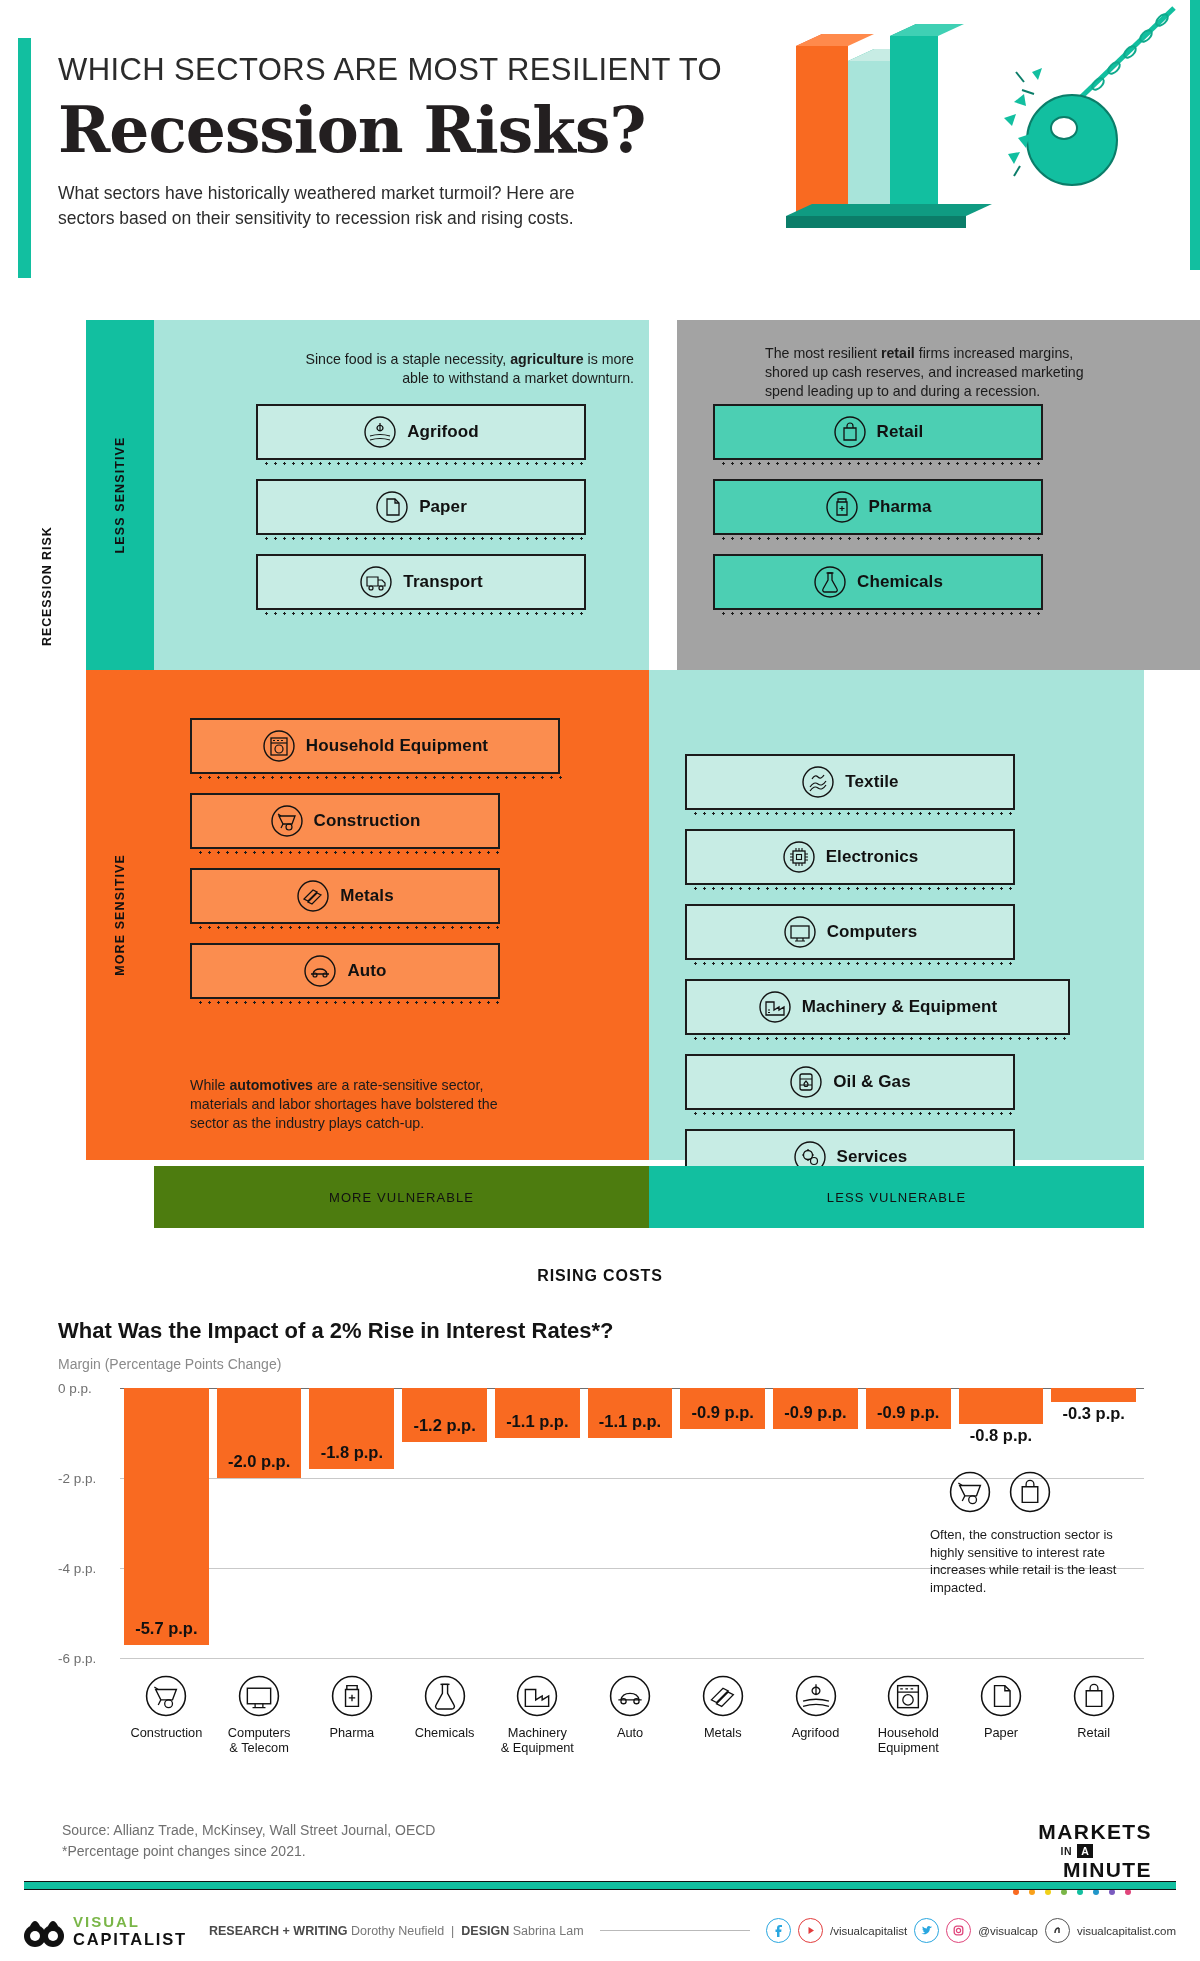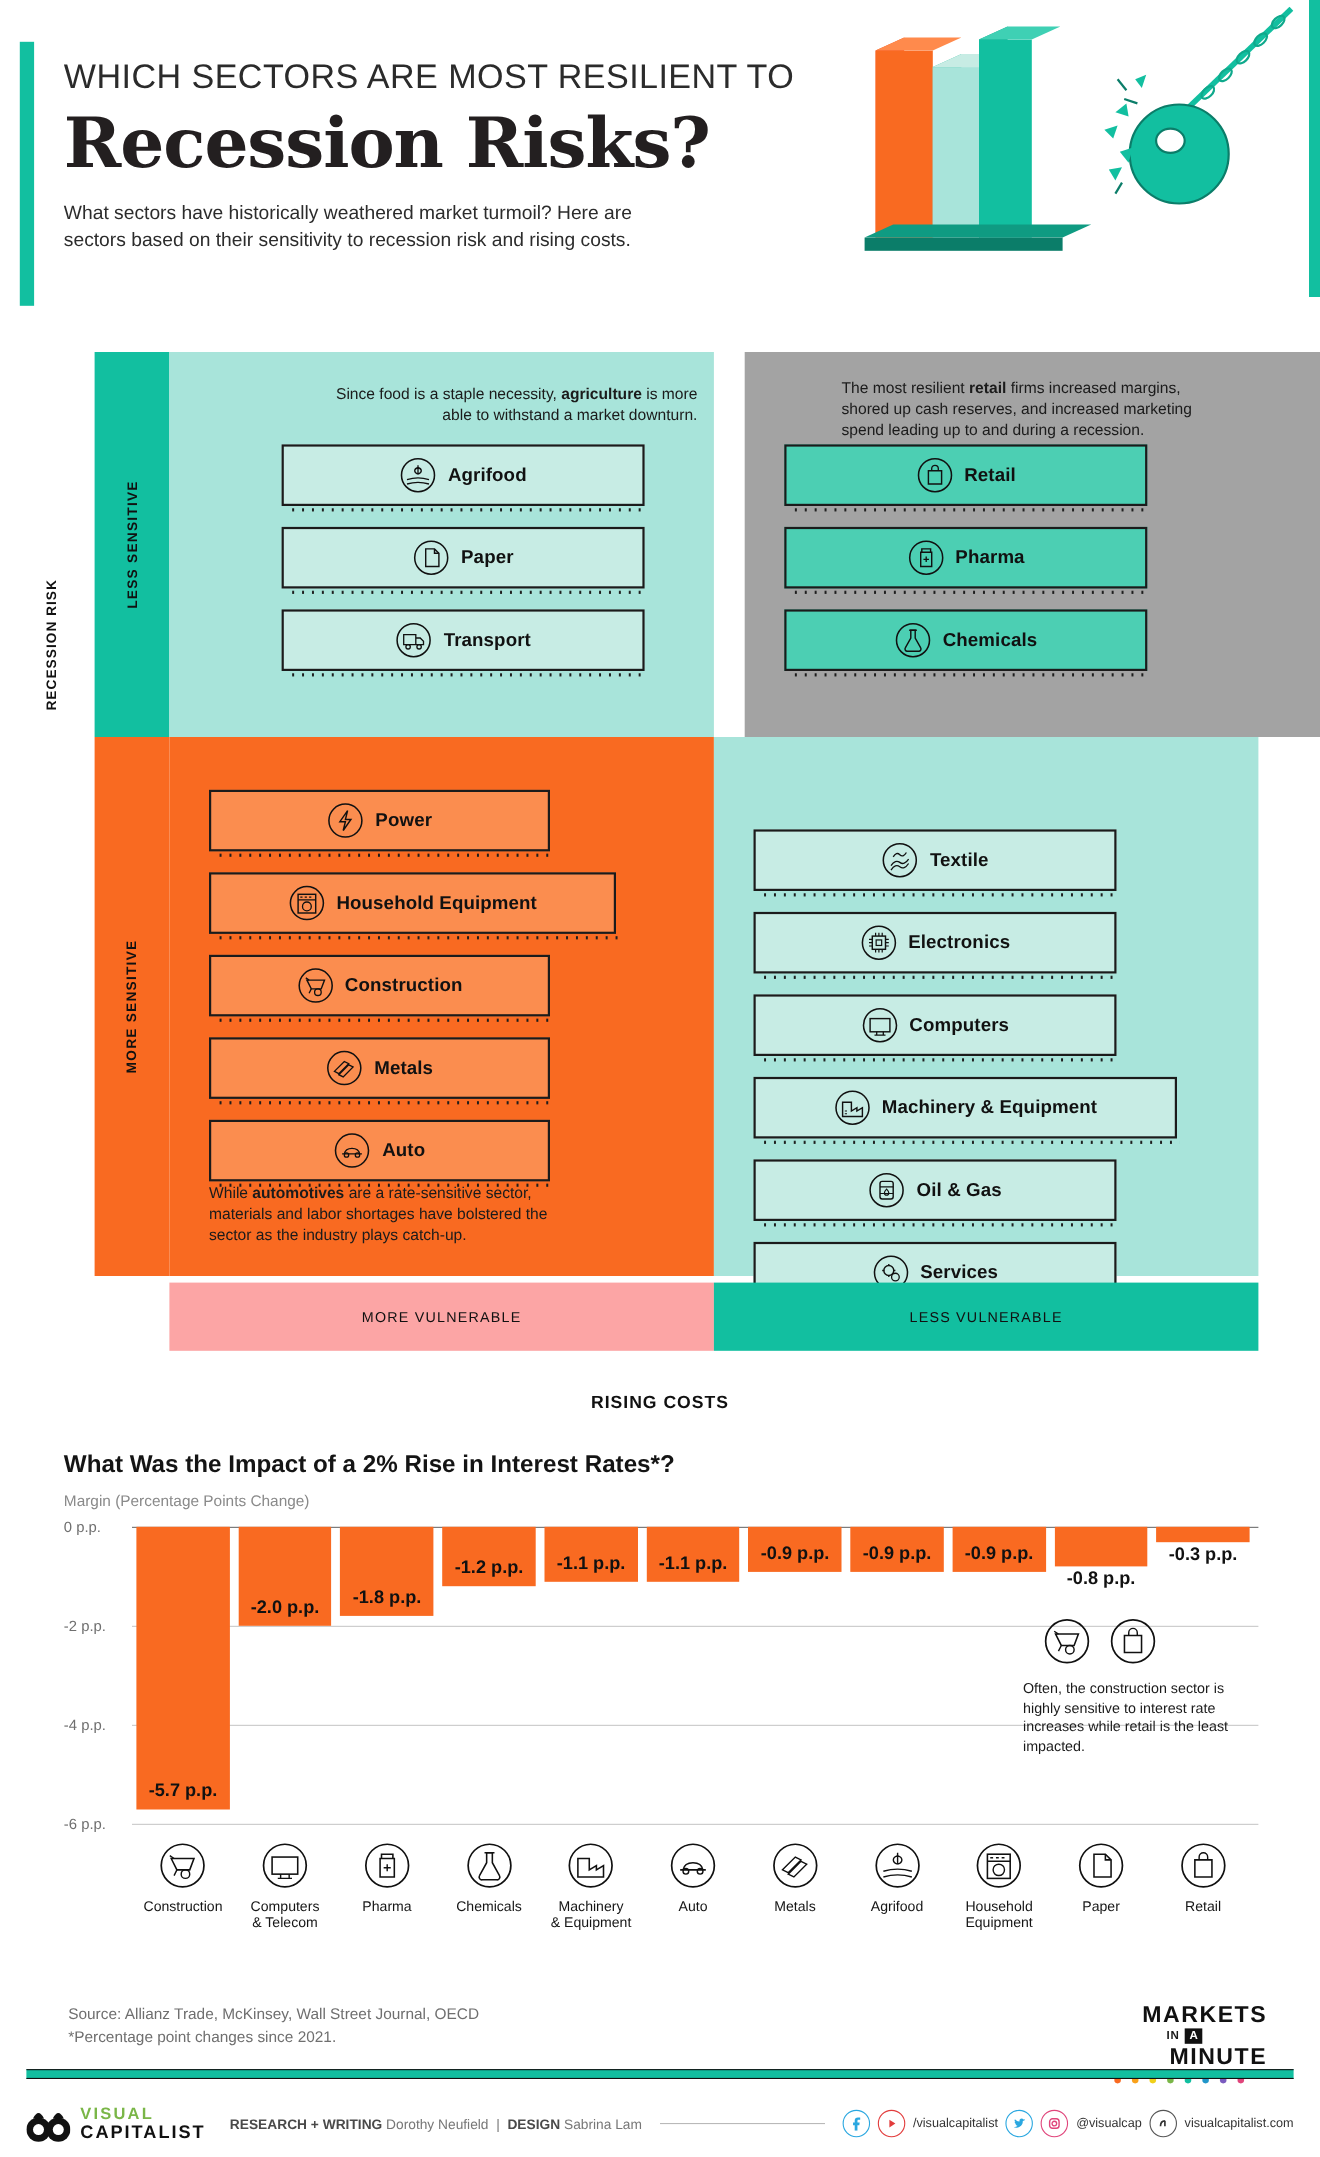--- a/index.html
+++ b/index.html
@@ -104,21 +104,21 @@
   
   .w-330 { width:330px; }
   .w-310 { width:310px; }
 
   
   .vuln {
     position:absolute; top:846px; height:62px;
     display:flex; align-items:center; justify-content:center;
     font-size:13px; font-weight:normal; letter-spacing:1.1px; color:#111;
   }
-  .vuln-more { left:68px; width:495px; background:#fca5a5; }
+  .vuln-more { left:68px; width:495px; background:#4d7c0f; }
   .vuln-less { left:563px; width:495px; background:#12bfa0; }
 
   
   .chart-sec { position:absolute; left:58px; top:1318px; width:1090px; }
   .chart-title { font-size:22px; font-weight:bold; color:#141414; }
   .chart-sub { margin-top:12px; font-size:14px; color:#8a8a8a; }
 
   .plot { position:relative; margin-top:6px; height:290px; width:1086px; }
   .ylab {
     position:absolute; left:0; font-size:13.5px; color:#6f6f6f;
@@ -342,29 +342,20 @@
           </span>
           <span class="chip-label">Chemicals</span>
         </div>
 
       </div>
     </div>
 
     <div class="quad q-bl">
       <div class="chips chips-bl">
 
-        <div class="chip chip-orange w-310">
-          <span class="chip-icon">
-            <svg viewBox="0 0 34 34">
-                <circle cx="17" cy="17" r="15" fill="none" stroke="#111" stroke-width="1.4"></circle>
-            <path d="M19 8 l-7 10 h5 l-2 8 7 -10 h-5 z" fill="none" stroke="#111" stroke-width="1.3"></path>
-              </svg>
-          </span>
-          <span class="chip-label">Power</span>
-        </div>
 
         <div class="chip chip-orange" style="width:370px">
           <span class="chip-icon">
             <svg viewBox="0 0 34 34">
                 <circle cx="17" cy="17" r="15" fill="none" stroke="#111" stroke-width="1.4"></circle>
             <rect x="9" y="9" width="16" height="17" fill="none" stroke="#111" stroke-width="1.3"></rect>
             <path d="M9 14 h16" stroke="#111" stroke-width="1.2"></path>
             <circle cx="17" cy="20" r="4" fill="none" stroke="#111" stroke-width="1.2"></circle>
             <path d="M11 11.5 h2 M15 11.5 h2 M19 11.5 h2" stroke="#111" stroke-width="1.1"></path>
               </svg>

